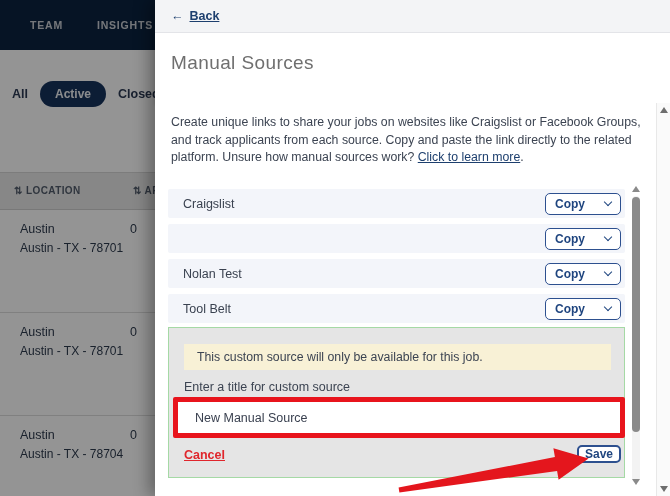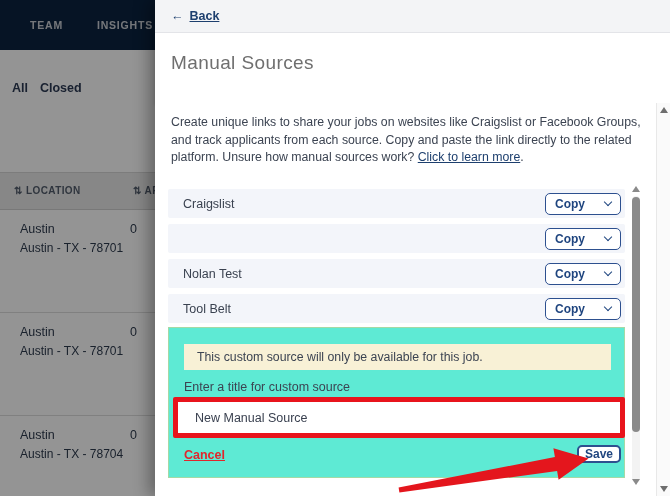--- a/index.html
+++ b/index.html
@@ -48,21 +48,21 @@
   .src-row { position:relative; width:100%; height:29px; margin-bottom:6px; background:#f3f5fa;
              border-radius:2px; display:flex; align-items:center; padding:0 4px 0 15px; }
   .src-name { font-size:12.5px; color:#3a4250; }
   .copy-btn { margin-left:auto; height:22px; padding:0 9px; background:#fff; border:1.5px solid #2d508f;
               border-radius:5px; color:#1f457f; font-size:12px; font-weight:bold;
               display:flex; align-items:center; gap:20px; cursor:pointer; }
   .chev { width:6px; height:6px; border-right:1.5px solid #1f457f; border-bottom:1.5px solid #1f457f;
           transform:rotate(45deg); margin-top:-3px; }
 
   .custom-box { position:absolute; left:13px; top:224px; width:457px; height:151px;
-                border:1px solid #a5d9a5; background:#5eead4; }
+                border:1px solid #a5d9a5; background:#e5e5e5; }
   .notice { position:absolute; left:15px; top:16px; width:427px; height:26px; background:#f8f1d6;
             font-size:12.3px; color:#3c4452; line-height:26px; padding-left:13px; white-space:nowrap; overflow:hidden; }
   .input-label { position:absolute; left:15px; top:52px; font-size:12.5px; color:#3c4452; }
   .red-input-wrap { position:absolute; left:4px; top:69px; width:452px; height:41px;
                     border:5px solid #e8141c; border-radius:2px; background:#fff; }
   .red-input-wrap input { width:100%; height:100%; border:none; outline:none; background:#fff;
                           font-family:"Liberation Sans", sans-serif; font-size:12.5px; color:#3a4150;
                           padding-left:17px; }
   .cancel-link { position:absolute; left:15px; top:120px; font-size:12.5px; font-weight:bold;
                  color:#e0262c; text-decoration:underline; cursor:pointer; }
@@ -94,20 +94,21 @@
 
 <div id="screen">
 
   <div class="bg-app">
     <div class="bg-nav">
       <span class="nav-item">TEAM</span>
       <span class="nav-item">INSIGHTS</span>
     </div>
     <div class="bg-filters">
       <span class="flt">All</span>
+      <span class="pill">Active</span>
       <span class="flt">Closed</span>
     </div>
     <div class="bg-thead">
       <span class="th" style="left:14px;"><span>⇅</span> <span>LOCATION</span></span>
       <span class="th" style="left:133px;"><span>⇅</span> <span>AP</span></span>
     </div>
     <div class="bg-rows">
       <div class="bg-row">
         <div class="city">Austin</div>
         <div class="detail">Austin - TX - 78701</div>

